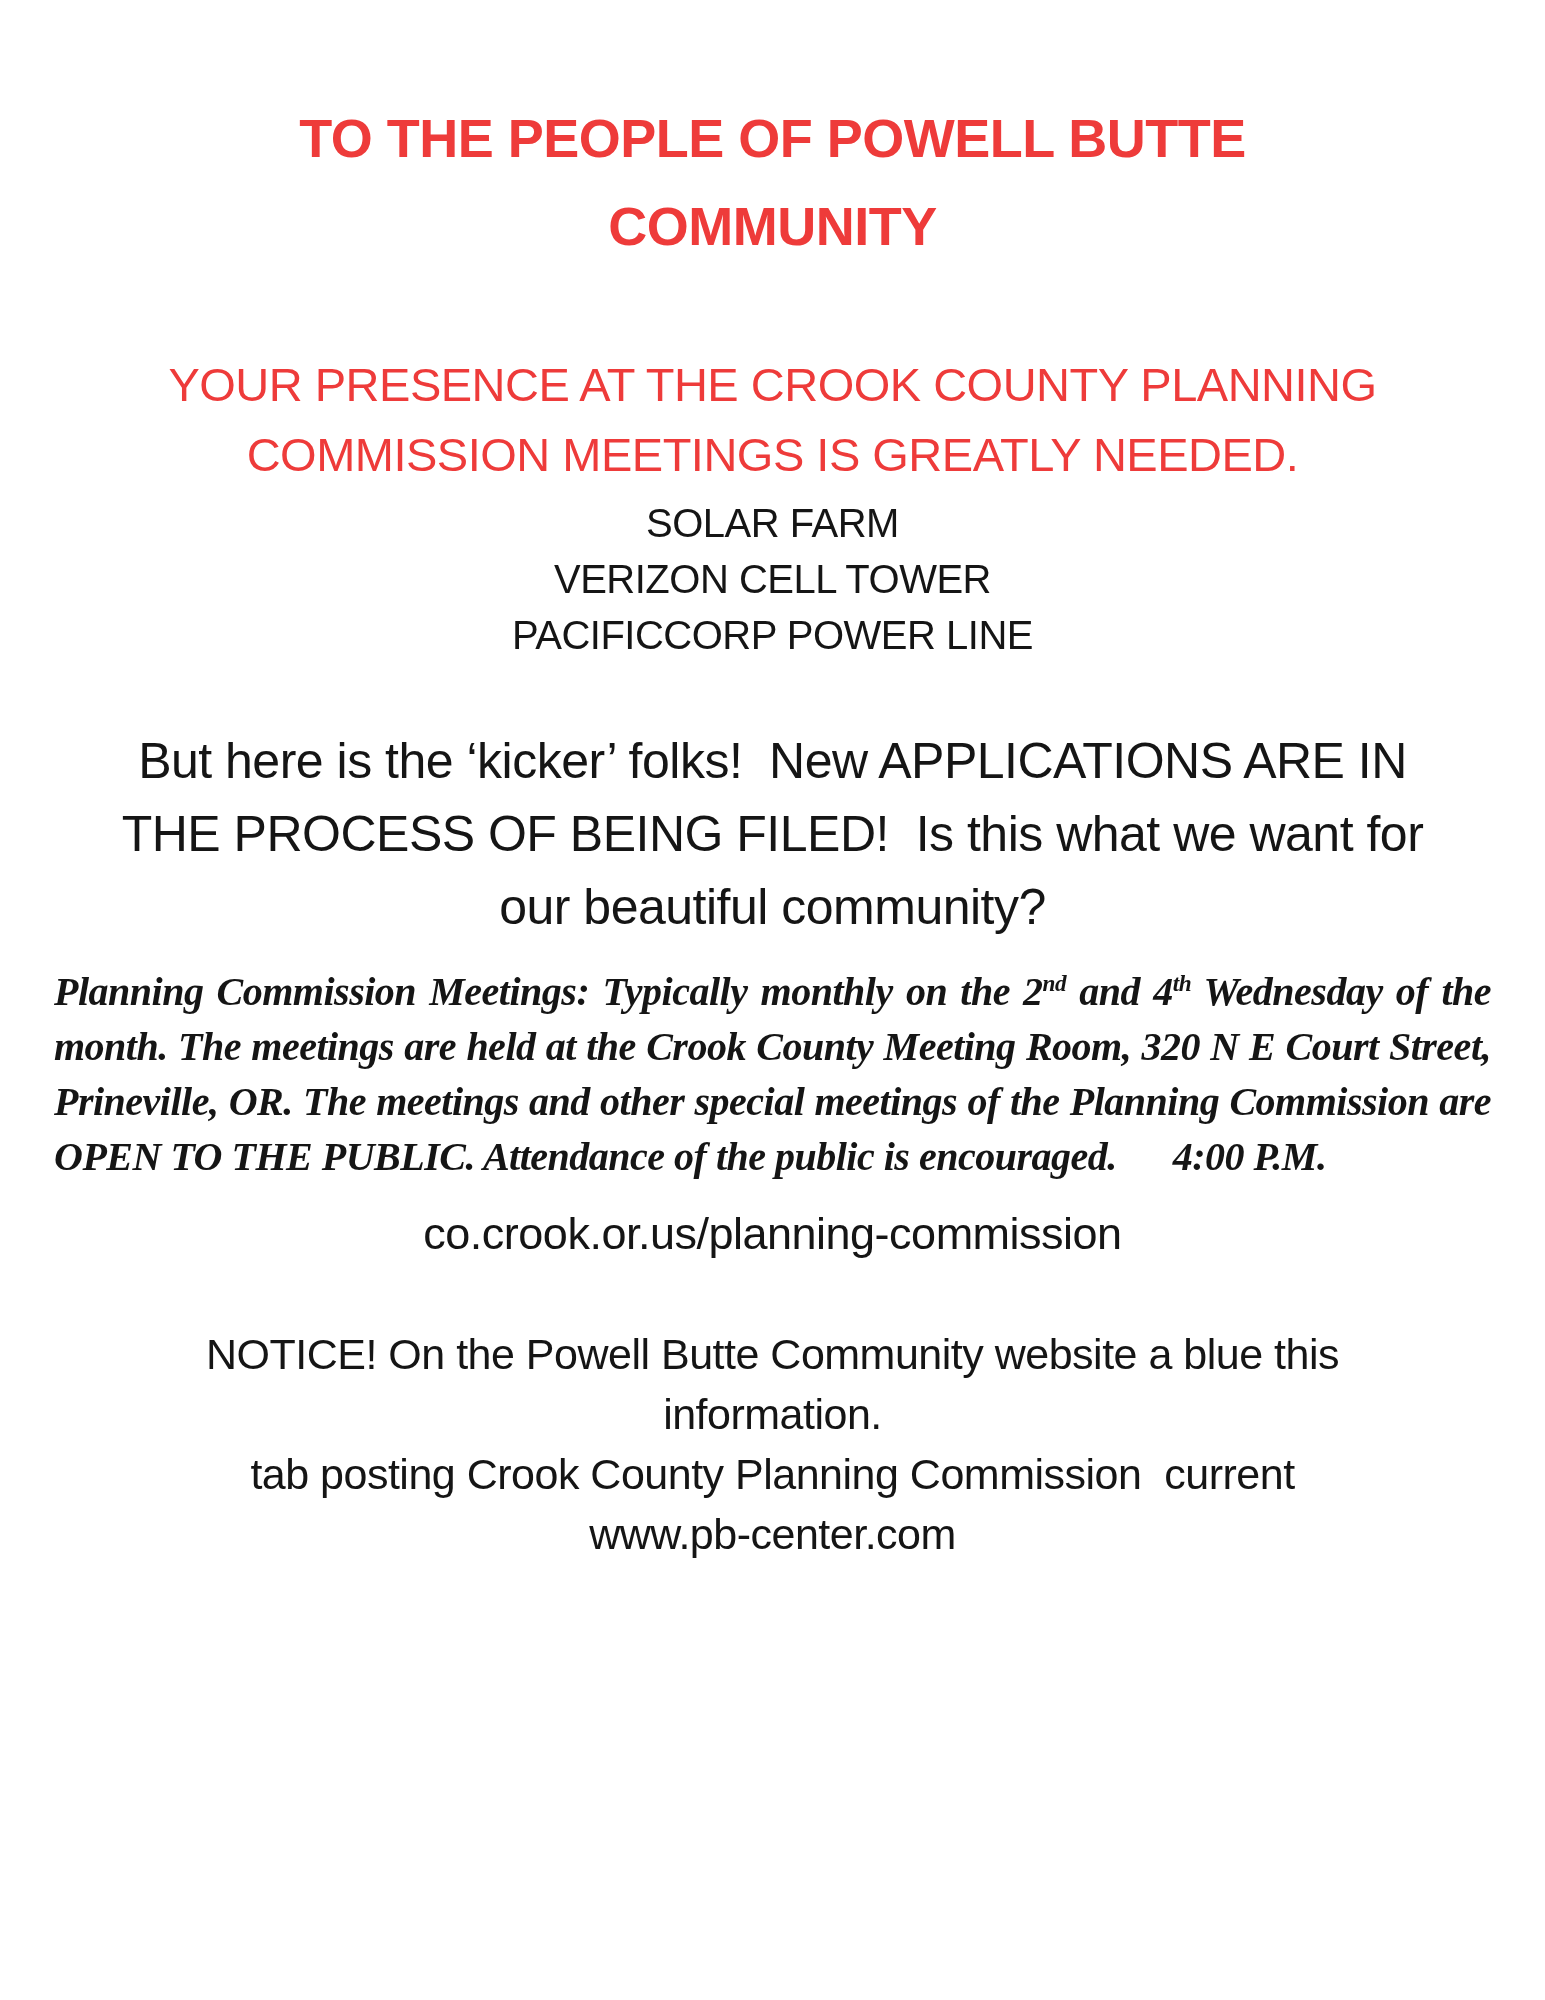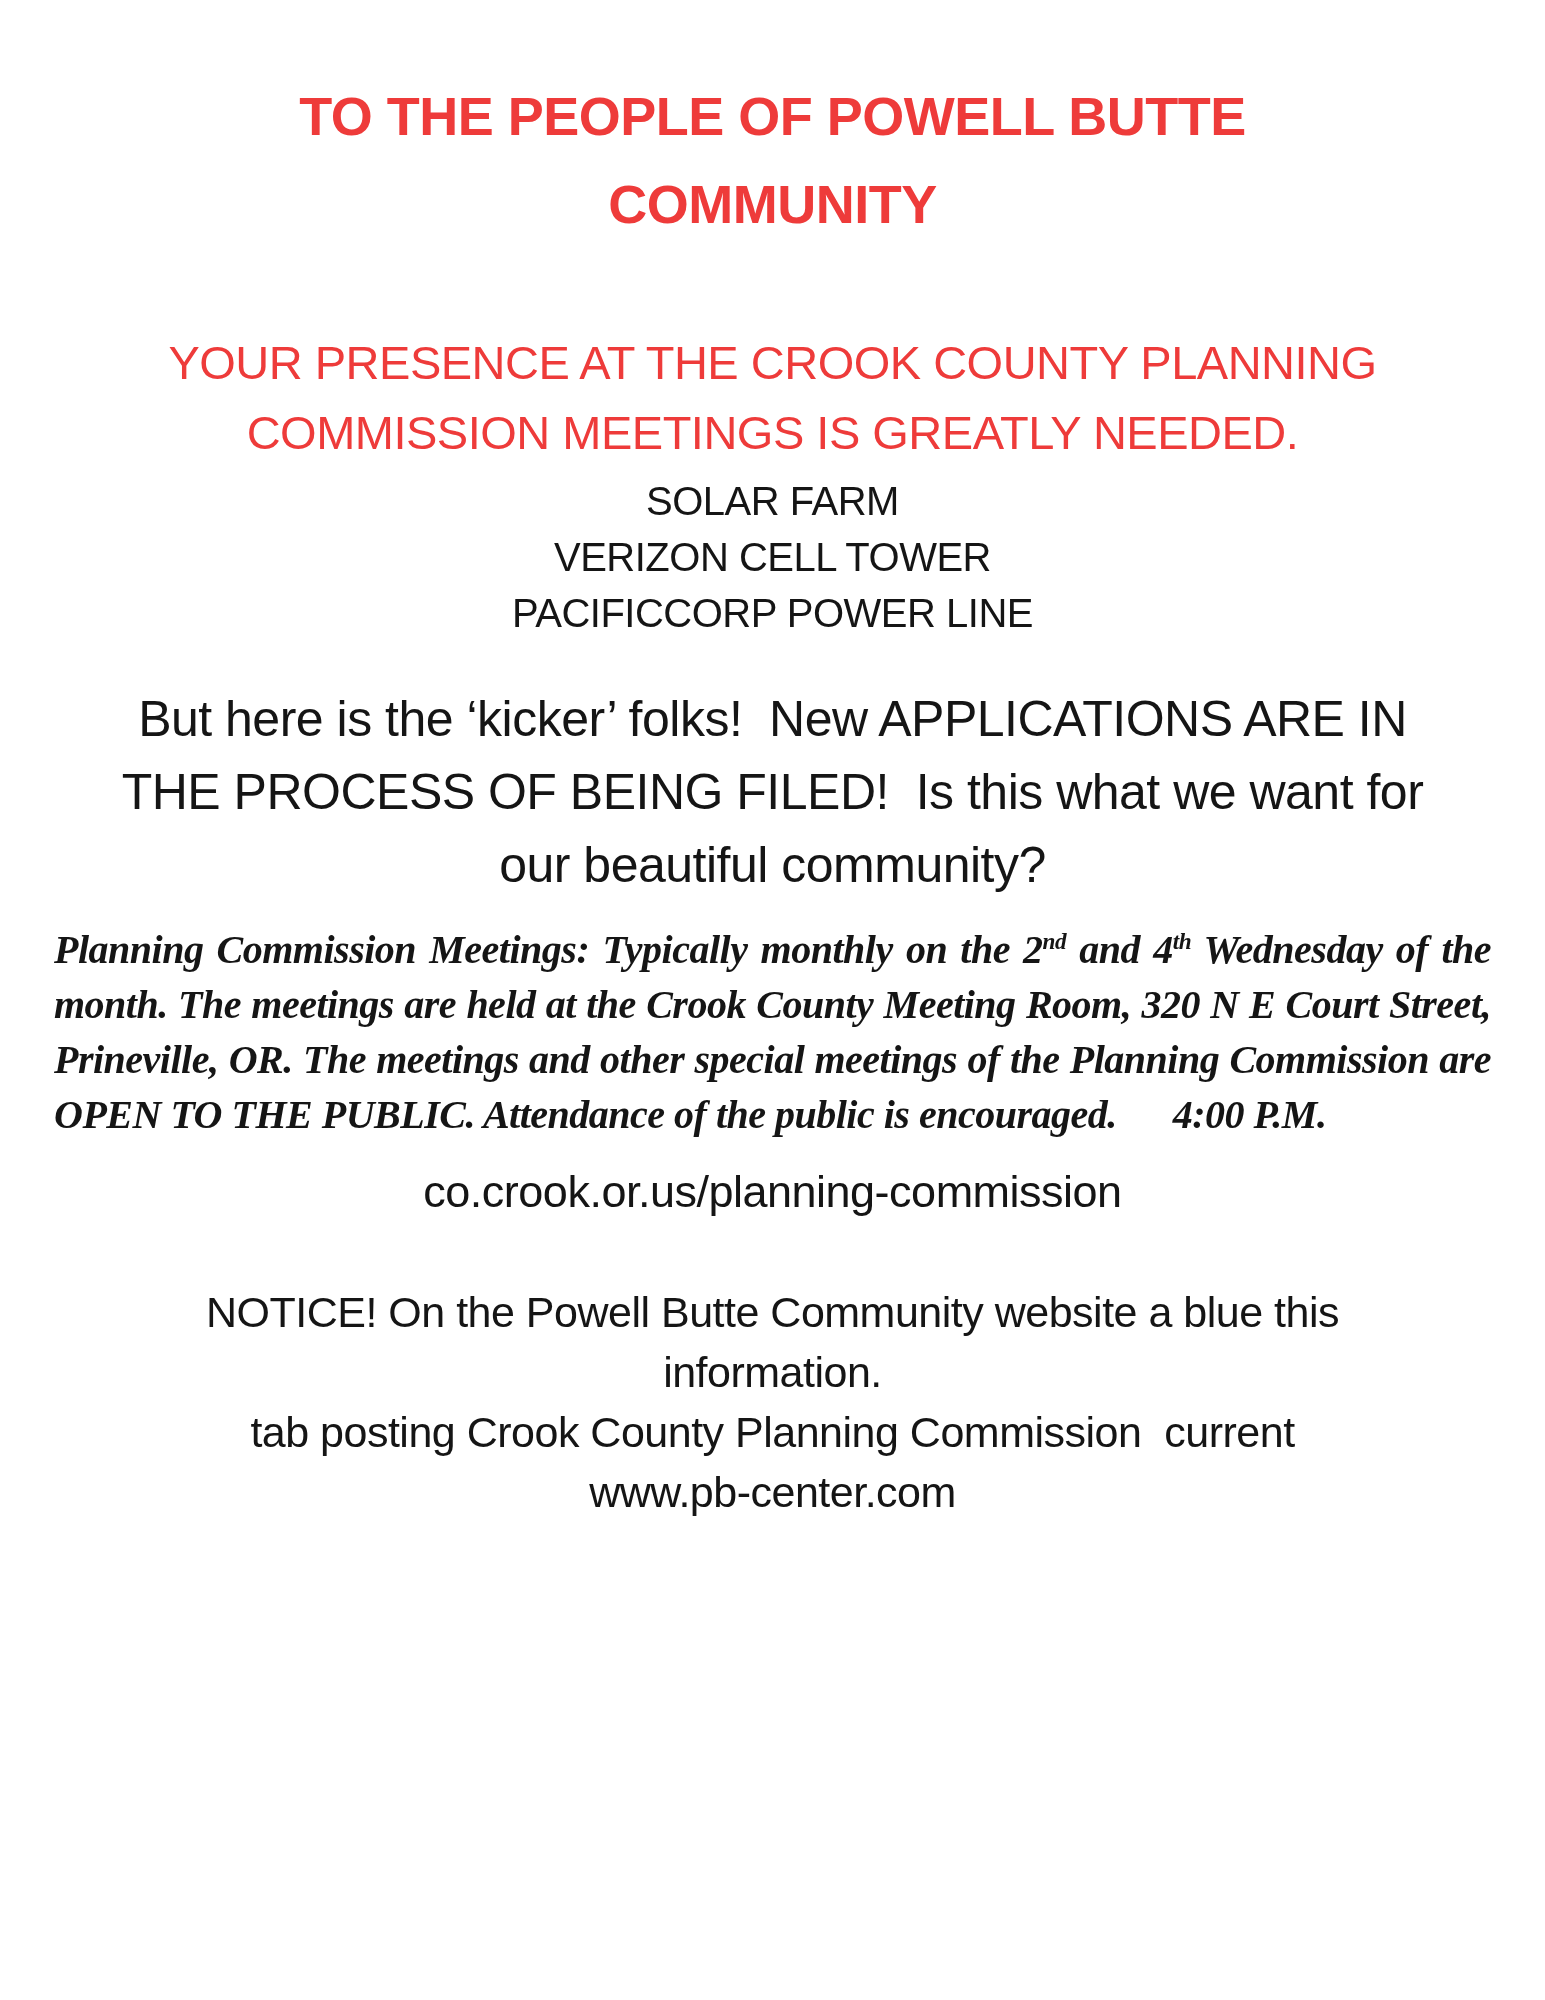--- a/index.html
+++ b/index.html
@@ -11,21 +11,21 @@
     width: 1545px;
     height: 2000px;
     font-family: "Liberation Sans", sans-serif;
     color: #151515;
     overflow: hidden;
   }
   .page {
     box-sizing: border-box;
     width: 1545px;
     height: 2000px;
-    padding: 72px 48px 0 48px;
+    padding: 94px 48px 0 48px;
   }
   .pre { white-space: pre; }
 
   .title {
     margin: 0;
     color: #ee3b3a;
     text-align: center;
     font-size: 54px;
     font-weight: 700;
     line-height: 88px;
@@ -49,21 +49,21 @@
     text-align: left;
   }
   .issues {
     margin-top: 5px;
     text-align: center;
     font-size: 40px;
     line-height: 56px;
     letter-spacing: -0.5px;
   }
   .kicker {
-    margin-top: 42px;
+    margin-top: 62px;
     text-align: center;
     font-size: 50px;
     line-height: 73px;
     letter-spacing: -0.5px;
   }
   .meetings {
     margin: 20px 6px 0 6px;
     font-size: 40px;
     line-height: 55px;
     font-weight: 700;

